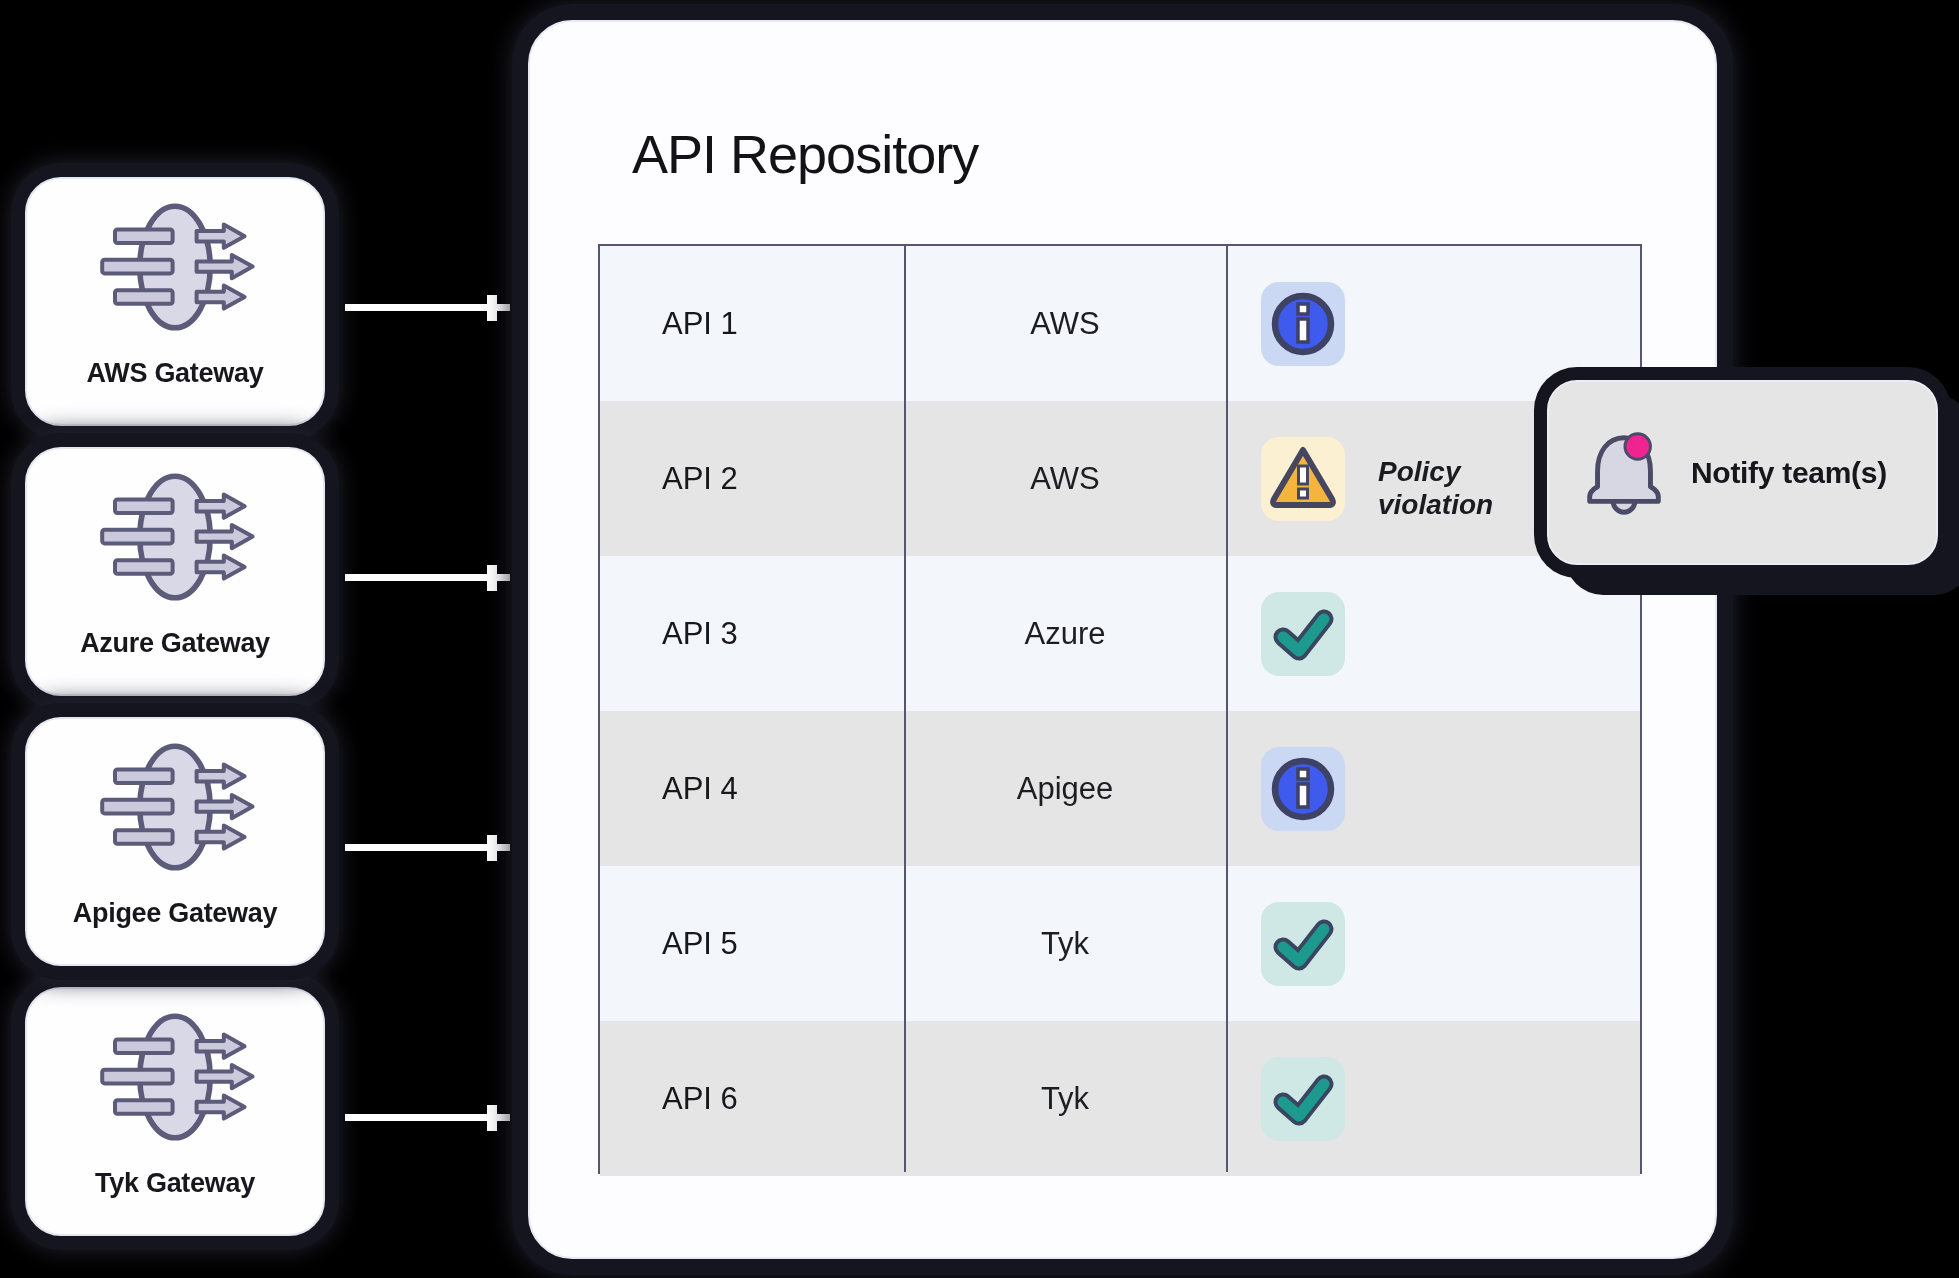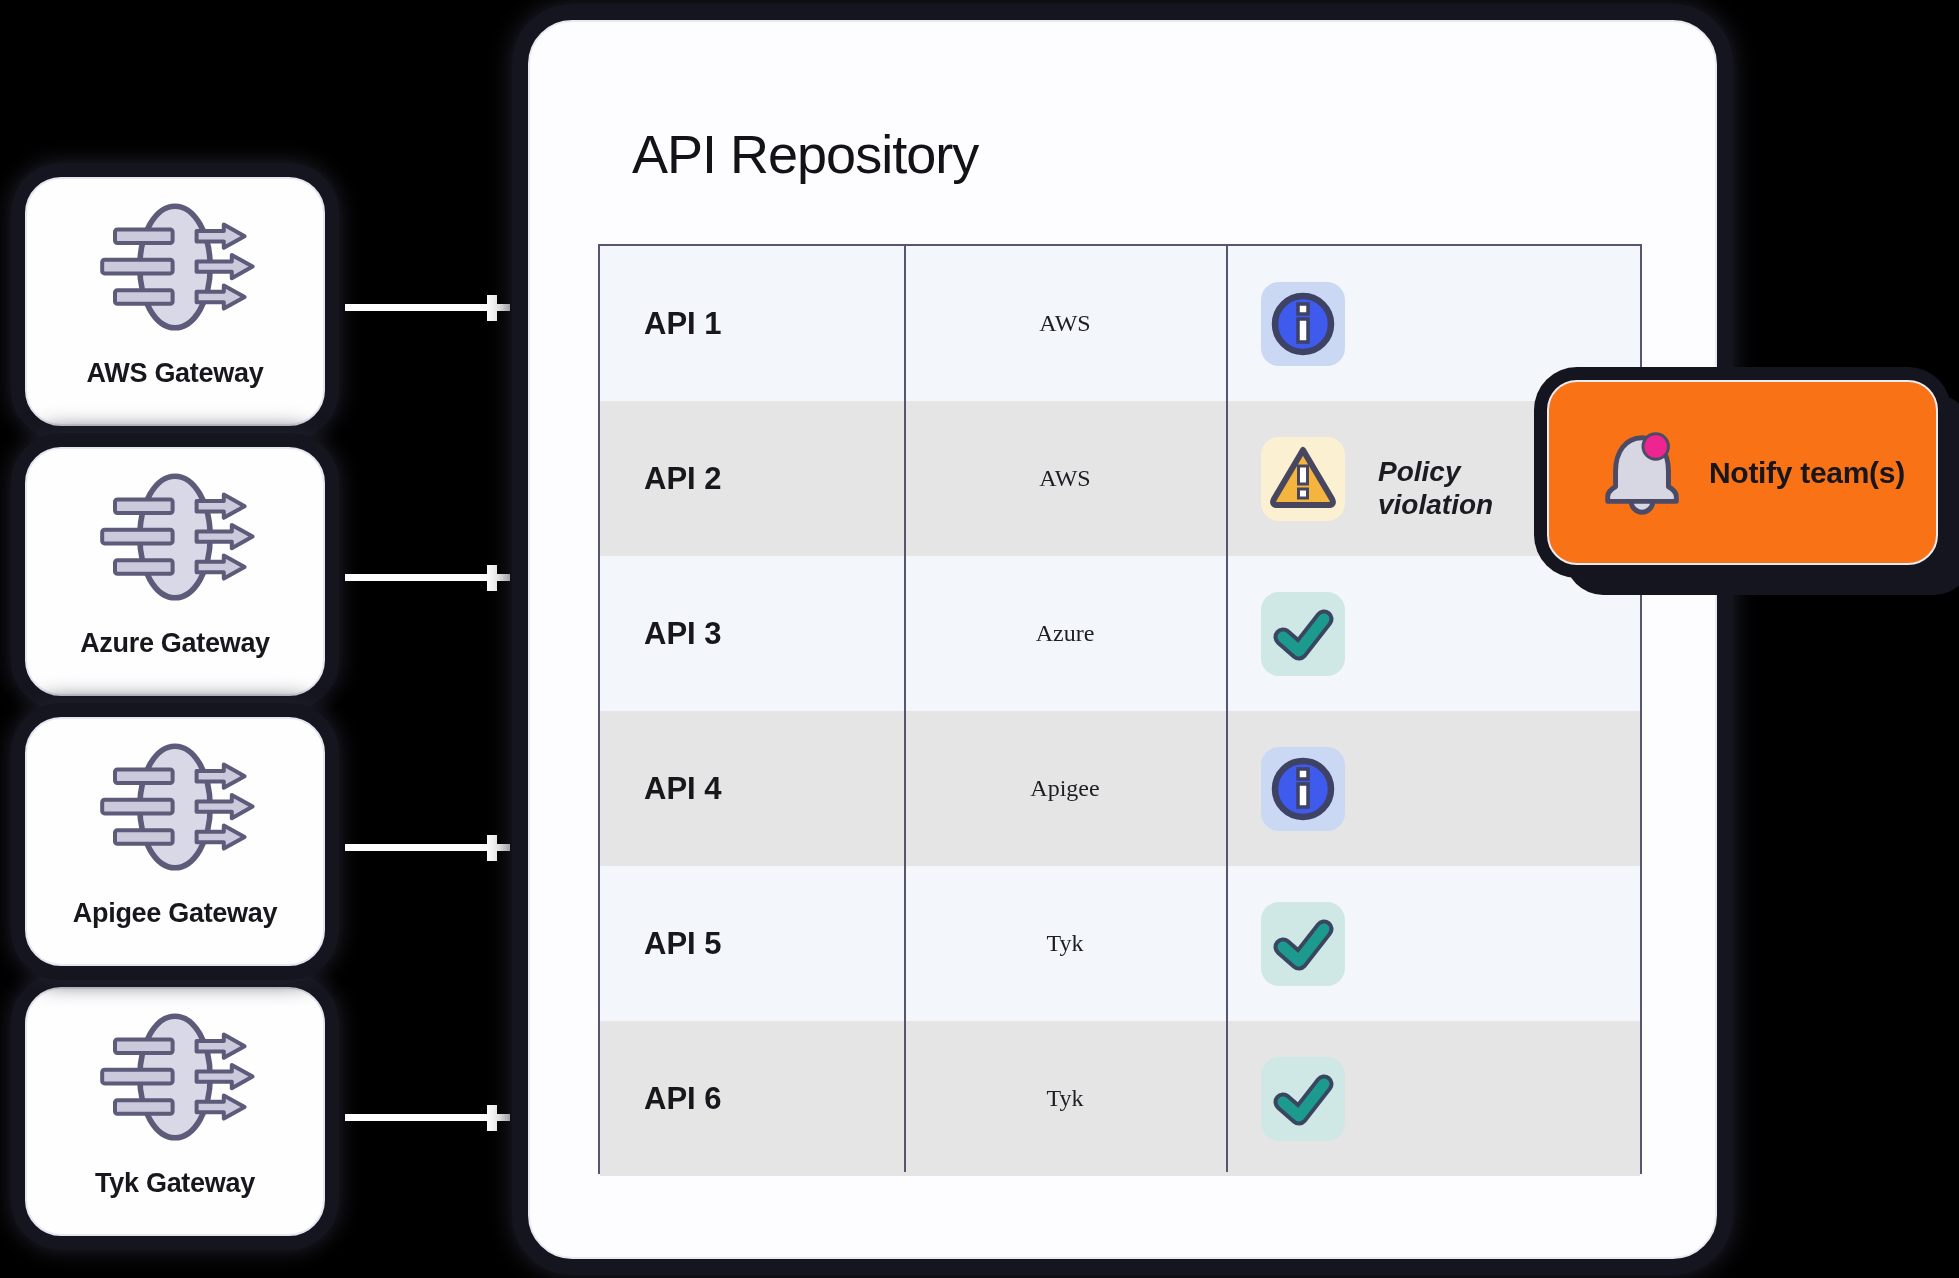--- a/index.html
+++ b/index.html
@@ -43,41 +43,41 @@
   .apitable{
     position:absolute;left:68px;top:222px;width:1044px;height:930px;
     border:2px solid #565670;box-sizing:border-box;
   }
   .trow{position:relative;display:flex;height:155px;align-items:center;}
   .trow.odd{background:#f3f6fb;}
   .trow.even{background:#e5e5e5;}
   .vline{position:absolute;top:0;width:2px;height:100%;background:#565670;z-index:3;}
   .vline.v1{left:304px;}
   .vline.v2{left:626px;}
-  .c-api{width:304px;box-sizing:border-box;padding-left:44px;
-         font-size:31px;font-weight:bold;color:#17171c;}
-  .c-prov{width:322px;text-align:center;font-size:24px;color:#1d1d24;font-family:Liberation Serif, serif;}
+  .c-api{width:304px;box-sizing:border-box;padding-left:62px;
+         font-size:31px;font-weight:normal;color:#17171c;}
+  .c-prov{width:322px;text-align:center;font-size:31px;color:#1d1d24;}
   .c-status{flex:1;display:flex;align-items:flex-end;padding-left:35px;box-sizing:border-box;font-style:italic;}
   .icon-box{width:84px;height:84px;border-radius:18px;display:flex;
             align-items:center;justify-content:center;flex:0 0 auto;}
   .icon-box.info{background:#cbd8f3;}
   .icon-box.warn{background:#fcf0d2;}
   .icon-box.ok{background:#cfe8e5;}
   .status-label{
     margin-left:33px;max-width:170px;
     font-size:28px;font-weight:bold;color:#1b1b22;line-height:33px;
   }
 
   
   .notify{
     position:absolute;left:1547px;top:380px;width:391px;height:185px;
-    background:#f97316;border:2px solid #ececf5;border-radius:30px;
+    background:#e5e5e5;border:2px solid #ececf5;border-radius:30px;
     box-shadow:0 0 0 13px #15151f, 26px 22px 0 8px #15151f;
     display:flex;align-items:center;z-index:5;box-sizing:border-box;
-    padding-left:44px;
+    padding-left:26px;
   }
   .notify-label{margin-left:18px;font-size:30px;font-weight:bold;color:#16161c;letter-spacing:-.3px;}
 
   .hidden-defs{position:absolute;width:0;height:0;overflow:hidden;}
 </style>
 </head>
 <body>
 
 <div class="stage">
 

